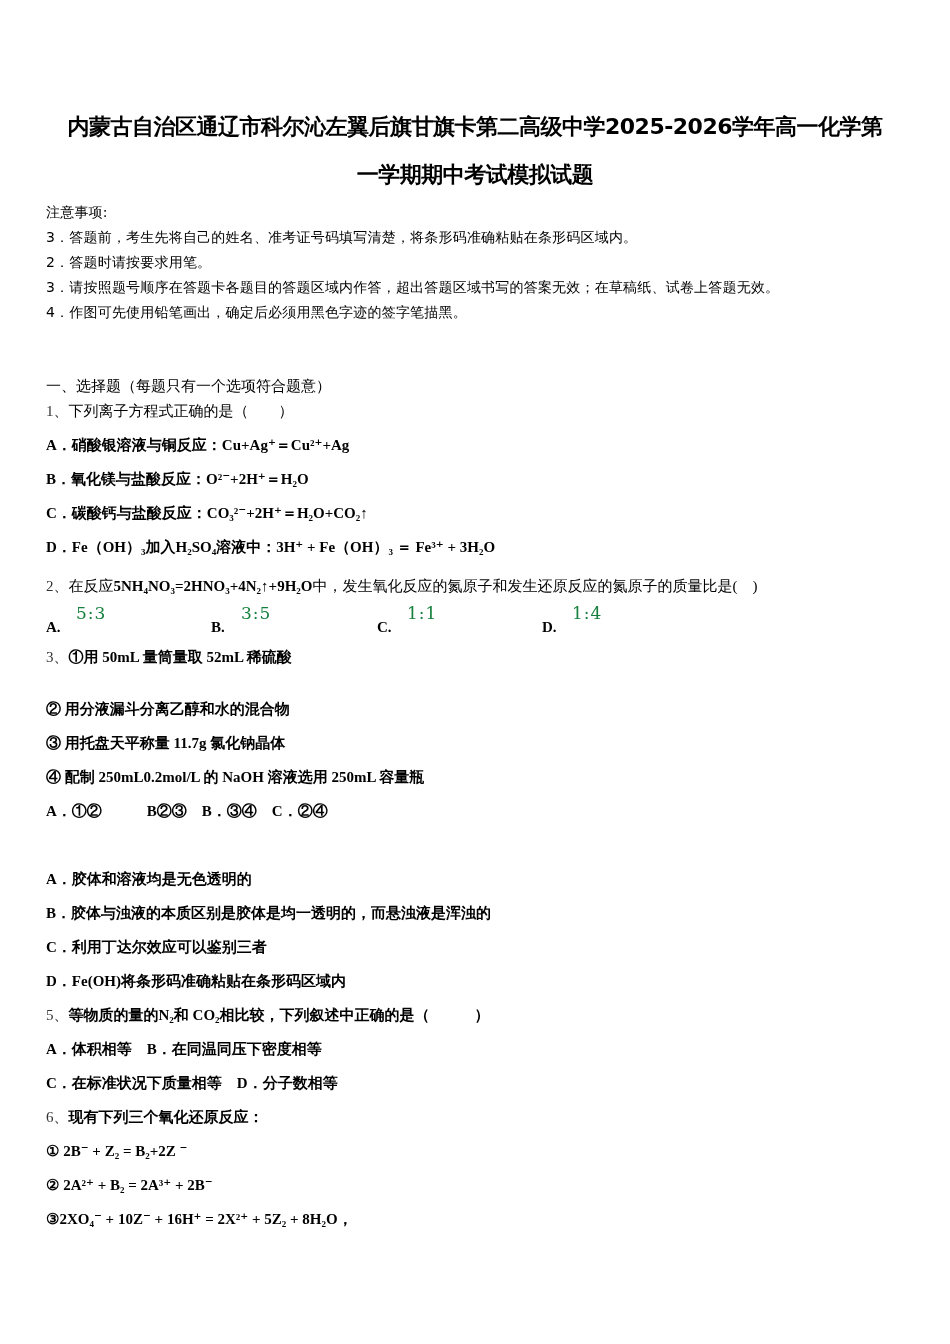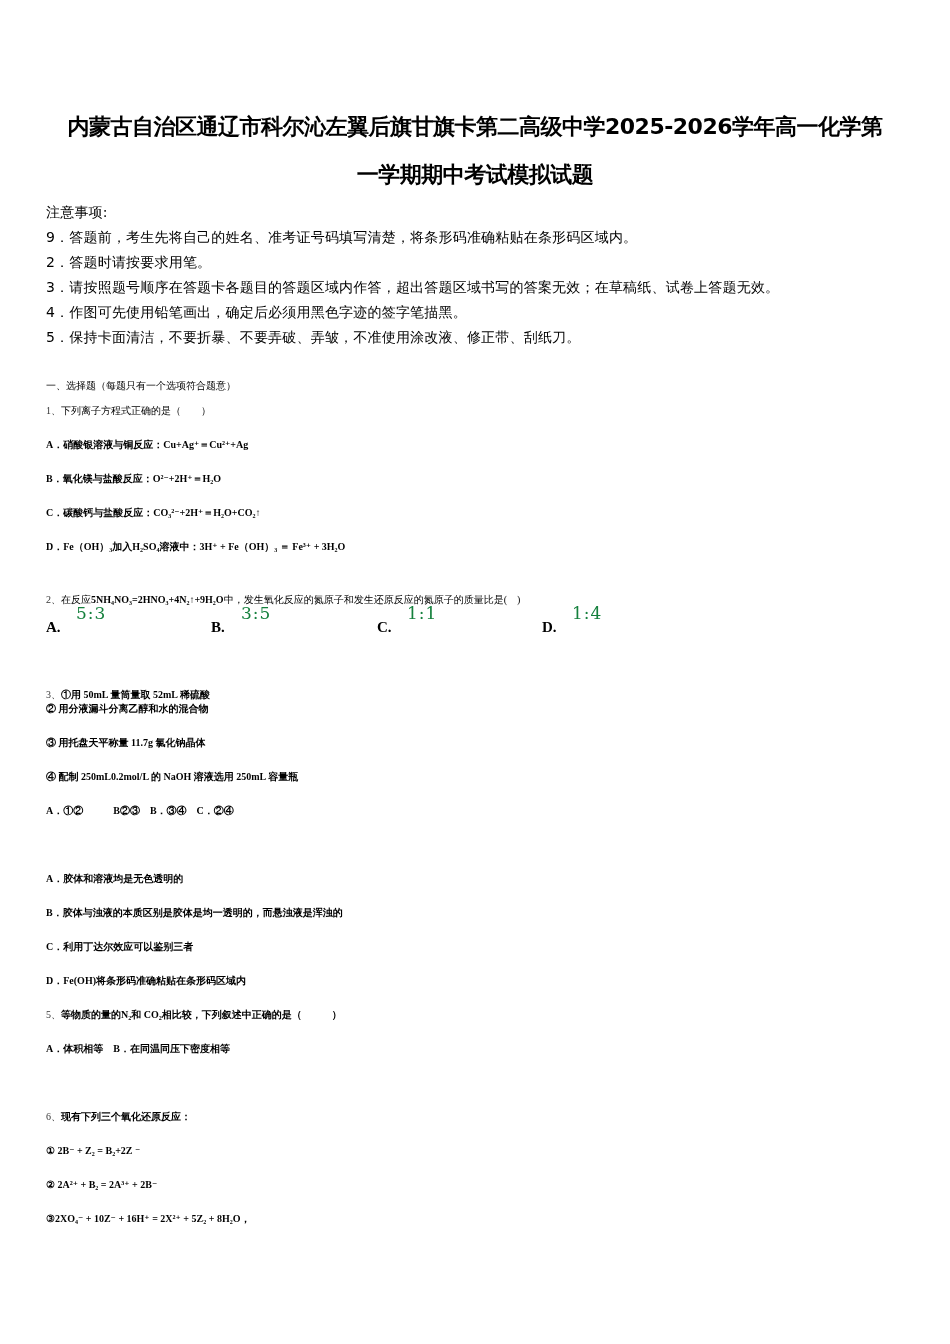--- a/index.html
+++ b/index.html
@@ -4,91 +4,91 @@
 <style>
   html, body { margin: 0; padding: 0; background: #ffffff; }
   body { width: 950px; height: 1344px; position: relative; overflow: hidden;
          font-family: "Liberation Serif", "DejaVu Serif", serif; color: #000; }
   .page { position: absolute; left: 0; top: 0; width: 950px; height: 1344px; }
   .title { position: absolute; left: 0; width: 950px; text-align: center;
            font-family: "DejaVu Sans", "Liberation Sans", sans-serif;
            font-weight: bold; font-size: 22px; letter-spacing: -0.5px; }
   .t1 { top: 112px; }
   .t2 { top: 160px; }
-  .line { position: absolute; left: 46px; white-space: nowrap; font-size: 10px; line-height: 20px; }
+  .line { position: absolute; left: 46px; white-space: nowrap; font-size: 15px; line-height: 20px; }
   .notice { font-family: "DejaVu Sans", "Liberation Sans", sans-serif; font-size: 14px; letter-spacing: 0.2px; }
   .b { font-weight: bold; }
   .qn { color: #333; font-weight: normal; }
   .opt-label { position: absolute; font-weight: bold; font-size: 15px; }
   .opt-val { position: absolute; font-size: 17px; color: #15803d; font-family: "DejaVu Serif", serif; letter-spacing: 1px; }
 </style>
 </head>
 <body>
 
 <div class="page">
 
   <div class="title t1">内蒙古自治区通辽市科尔沁左翼后旗甘旗卡第二高级中学2025-2026学年高一化学第</div>
   <div class="title t2">一学期期中考试模拟试题</div>
 
   <div class="line notice" style="top:202px">注意事项:</div>
-  <div class="line notice" style="top:227px">9．答题前，考生先将自己的姓名、准考证号码填写清楚，将条形码准确粘贴在条形码区域内。</div>
+  <div class="line notice" style="top:227px">3．答题前，考生先将自己的姓名、准考证号码填写清楚，将条形码准确粘贴在条形码区域内。</div>
   <div class="line notice" style="top:252px">2．答题时请按要求用笔。</div>
   <div class="line notice" style="top:277px">3．请按照题号顺序在答题卡各题目的答题区域内作答，超出答题区域书写的答案无效；在草稿纸、试卷上答题无效。</div>
   <div class="line notice" style="top:302px">4．作图可先使用铅笔画出，确定后必须用黑色字迹的签字笔描黑。</div>
-  <div class="line notice" style="top:327px">5．保持卡面清洁，不要折暴、不要弄破、弄皱，不准使用涂改液、修正带、刮纸刀。</div>
 
   <div class="line" style="top:376px">一、选择题（每题只有一个选项符合题意）</div>
 
   <div class="line" style="top:401px">
     <span class="qn">1、</span><span>下列离子方程式正确的是（　　）</span>
   </div>
   <div class="line b" style="top:435px">
     <span>A．</span><span>硝酸银溶液与铜反应：</span><span>Cu+Ag⁺＝Cu²⁺+Ag</span>
   </div>
   <div class="line b" style="top:469px">
     <span>B．</span><span>氧化镁与盐酸反应：</span><span>O²⁻+2H⁺＝H₂O</span>
   </div>
   <div class="line b" style="top:503px">
     <span>C．</span><span>碳酸钙与盐酸反应：</span><span>CO₃²⁻+2H⁺＝H₂O+CO₂↑</span>
   </div>
   <div class="line b" style="top:537px">
     <span>D．</span><span>Fe（OH）₃加入H₂SO₄溶液中：</span><span>3H⁺ + Fe（OH）₃ ＝ Fe³⁺ + 3H₂O</span>
   </div>
 
-  <div class="line" style="top:590px">
+  <div class="line" style="top:576px">
     <span class="qn">2、</span><span>在反应</span><span class="b">5NH₄NO₃=2HNO₃+4N₂↑+9H₂O</span><span>中，发生氧化反应的氮原子和发生还原反应的氮原子的质量比是(　)</span>
   </div>
   <span class="opt-label" style="left:46px; top:619px">A.</span>
   <span class="opt-val" style="left:76px; top:603px">5:3</span>
   <span class="opt-label" style="left:211px; top:619px">B.</span>
   <span class="opt-val" style="left:241px; top:603px">3:5</span>
   <span class="opt-label" style="left:377px; top:619px">C.</span>
   <span class="opt-val" style="left:407px; top:603px">1:1</span>
   <span class="opt-label" style="left:542px; top:619px">D.</span>
   <span class="opt-val" style="left:572px; top:603px">1:4</span>
 
-  <div class="line" style="top:685px">
+  <div class="line" style="top:647px">
     <span class="qn">3、</span><span class="b">①用 50mL 量筒量取 52mL 稀硫酸</span>
   </div>
   <div class="line b" style="top:699px">② 用分液漏斗分离乙醇和水的混合物</div>
   <div class="line b" style="top:733px">③ 用托盘天平称量 11.7g 氯化钠晶体</div>
   <div class="line b" style="top:767px">④ 配制 250mL0.2mol/L 的 NaOH 溶液选用 250mL 容量瓶</div>
   <div class="line b" style="top:801px">A．①②　　　B②③　B．③④　C．②④</div>
 
   <div class="line b" style="top:869px">A．胶体和溶液均是无色透明的</div>
   <div class="line b" style="top:903px">B．胶体与浊液的本质区别是胶体是均一透明的，而悬浊液是浑浊的</div>
   <div class="line b" style="top:937px">C．利用丁达尔效应可以鉴别三者</div>
   <div class="line b" style="top:971px">
     <span>D．</span><span>Fe(OH)将条形码准确粘贴在条形码区域内</span>
   </div>
 
   <div class="line" style="top:1005px">
     <span class="qn">5、</span><span class="b">等物质的量的N₂和 CO₂相比较，下列叙述中正确的是（　　　）</span>
   </div>
   <div class="line b" style="top:1039px">A．体积相等　B．在同温同压下密度相等</div>
+  <div class="line b" style="top:1073px">C．在标准状况下质量相等　D．分子数相等</div>
 
   <div class="line" style="top:1107px">
     <span class="qn">6、</span><span class="b">现有下列三个氧化还原反应：</span>
   </div>
   <div class="line b" style="top:1141px">① 2B⁻ + Z₂ = B₂+2Z ⁻</div>
   <div class="line b" style="top:1175px">② 2A²⁺ + B₂ = 2A³⁺ + 2B⁻</div>
   <div class="line b" style="top:1209px">③2XO₄⁻ + 10Z⁻ + 16H⁺ = 2X²⁺ + 5Z₂ + 8H₂O，</div>
 
 </div>
 

